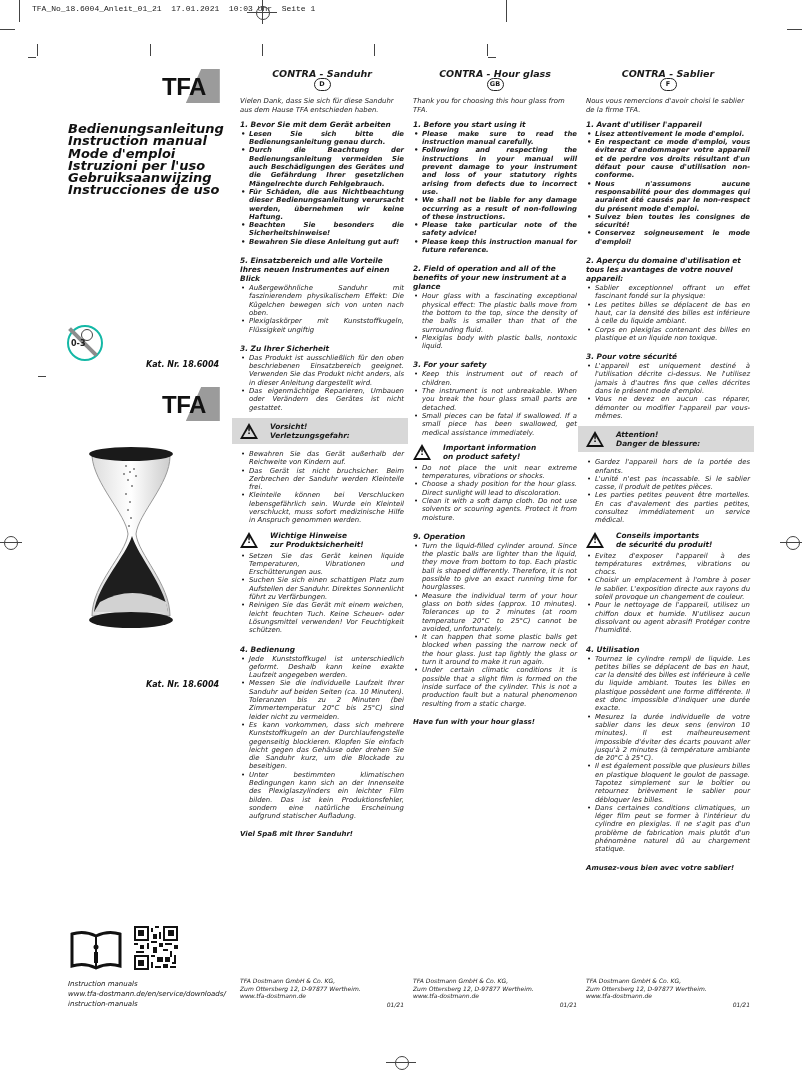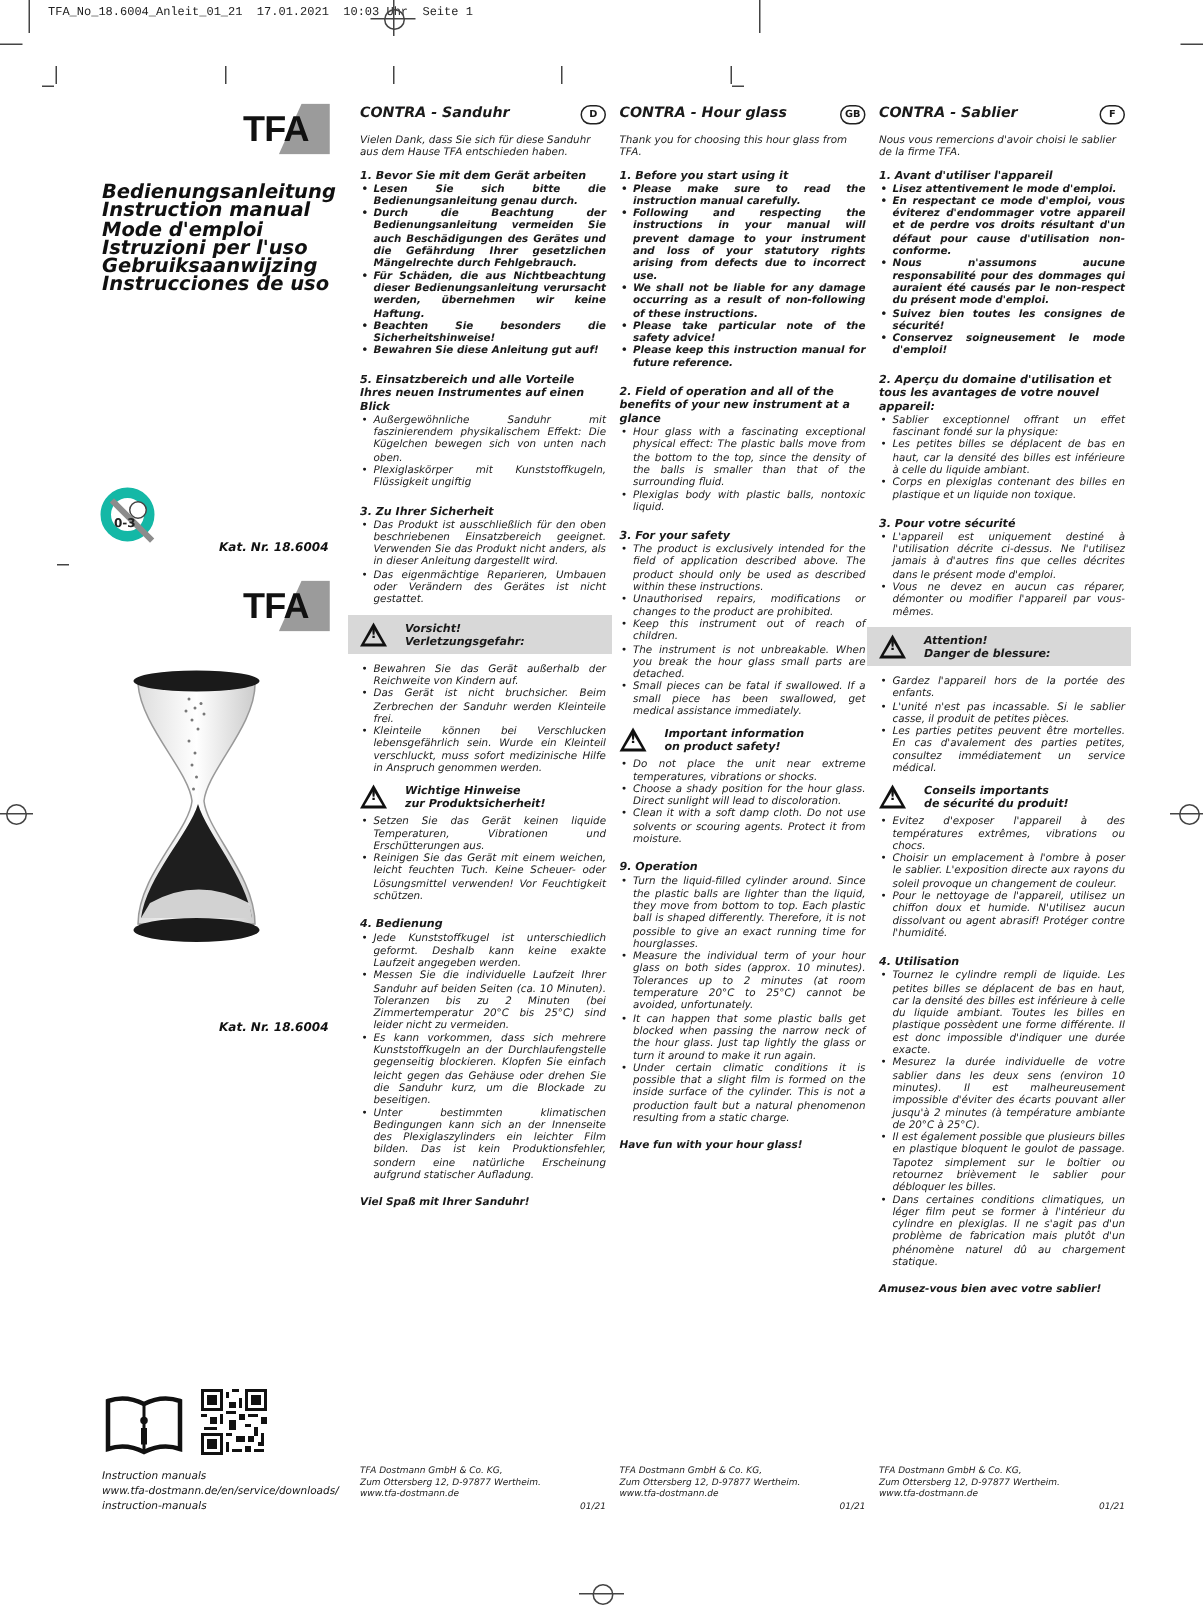--- a/index.html
+++ b/index.html
@@ -6,27 +6,27 @@
   body{width:802px;height:1076px;position:relative;overflow:hidden;font-family:"DejaVu Sans",sans-serif;color:#1a1a1a;}
   .slug{position:absolute;left:32px;top:4px;font-family:"Liberation Mono",monospace;font-size:8px;color:#222;white-space:pre;}
   .mark{position:absolute;background:#444;}
   .reg{position:absolute;width:12px;height:12px;border:1px solid #444;border-radius:50%;}
   .tfa{position:absolute;display:flex;align-items:flex-start;}
   .tfa .word{font-family:"Liberation Sans",sans-serif;font-weight:bold;font-size:24px;letter-spacing:-0.5px;color:#111;position:relative;z-index:2;line-height:1;}
   .tfa .slab{position:absolute;right:-14px;top:-6px;width:34px;height:34px;background:#9b9b9b;clip-path:polygon(45% 0,100% 0,100% 100%,0 100%);z-index:1;}
   .tfa sup{font-size:5px;position:absolute;right:-3px;top:0;}
   .left-titles{position:absolute;left:68px;top:123px;font-family:"DejaVu Sans",sans-serif;font-style:italic;font-weight:bold;font-size:13px;line-height:12.3px;color:#111;}
   .kat{position:absolute;font-style:italic;font-weight:bold;font-size:8px;color:#111;}
-  .age{position:absolute;left:67px;top:325px;width:36px;height:36px;border:7px solid #14b8a6;border-radius:50%;box-sizing:border-box;text-decoration:underline;}
+  .age{position:absolute;left:67px;top:325px;width:36px;height:36px;border:2px solid #14b8a6;border-radius:50%;box-sizing:border-box;text-decoration:underline;}
   .age .slash{position:absolute;left:12px;top:-4px;width:4px;height:38px;background:#8c8c8c;transform:rotate(-45deg);}
   .age .txt{position:absolute;left:2px;top:12px;font-weight:bold;font-size:8px;color:#222;}
   .age .face{position:absolute;left:12px;top:2px;width:10px;height:10px;border:1px solid #444;border-radius:50%;background:#fff;}
   .hourglass{position:absolute;left:86px;top:444px;width:90px;height:188px;}
   .col{position:absolute;top:70px;width:164px;font-size:6.9px;line-height:8.3px;font-style:italic;color:#1a1a1a;}
-  .col .title{font-family:"DejaVu Sans",sans-serif;font-weight:bold;font-style:italic;font-size:9.5px;margin-bottom:6px;display:flex;justify-content:space-between;align-items:center;}
+  .col .title{font-family:"DejaVu Sans",sans-serif;font-weight:bold;font-style:italic;font-size:9.5px;margin-bottom:6px;display:flex;justify-content:space-between;align-items:center;flex-direction:column;}
   .badge{display:inline-block;min-width:11px;height:11px;padding:0 2px;border:1px solid #222;border-radius:7px;font-size:6.5px;font-style:normal;font-weight:bold;text-align:center;line-height:11px;}
   .intro{font-style:italic;margin-bottom:6px;}
   .h{font-weight:bold;font-style:italic;font-size:7.4px;line-height:9px;margin-top:6px;margin-bottom:1px;}
   ul{list-style:none;margin:0;padding:0;}
   li{position:relative;padding-left:9px;text-align:justify;}
   li::before{content:"•";position:absolute;left:1px;}
   .warnbox{background:#d8d8d8;margin:6px -4px 6px -8px;padding:4px 6px 4px 8px;display:flex;align-items:center;gap:12px;}
   .warnplain{margin:6px 0 3px 0;display:flex;align-items:center;gap:12px;}
   .warn-txt{font-weight:bold;font-style:italic;font-size:7.4px;line-height:9px;}
   .tri{width:0;height:0;position:relative;border-left:9px solid transparent;border-right:9px solid transparent;border-bottom:16px solid #111;flex:none;}
@@ -220,20 +220,21 @@
   </ul>
   <div class="warnplain">
     <span class="tri"></span>
     <div class="warn-txt">
       <div>Wichtige Hinweise</div>
       <div>zur Produktsicherheit!</div>
     </div>
   </div>
   <ul>
     <li>Setzen Sie das Gerät keinen liquide Temperaturen, Vibrationen und Erschütterungen aus.</li>
+    <li>Suchen Sie sich einen schattigen Platz zum Aufstellen der Sanduhr. Direktes Sonnenlicht führt zu Verfärbungen.</li>
     <li>Reinigen Sie das Gerät mit einem weichen, leicht feuchten Tuch. Keine Scheuer- oder Lösungsmittel verwenden! Vor Feuchtigkeit schützen.</li>
   </ul>
   <div class="h" style="margin-top:10px">4. Bedienung</div>
   <ul>
     <li>Jede Kunststoffkugel ist unterschiedlich geformt. Deshalb kann keine exakte Laufzeit angegeben werden.</li>
     <li>Messen Sie die individuelle Laufzeit Ihrer Sanduhr auf beiden Seiten (ca. 10 Minuten). Toleranzen bis zu 2 Minuten (bei Zimmertemperatur 20°C bis 25°C) sind leider nicht zu vermeiden.</li>
     <li>Es kann vorkommen, dass sich mehrere Kunststoffkugeln an der Durchlaufengstelle gegenseitig blockieren. Klopfen Sie einfach leicht gegen das Gehäuse oder drehen Sie die Sanduhr kurz, um die Blockade zu beseitigen.</li>
     <li>Unter bestimmten klimatischen Bedingungen kann sich an der Innenseite des Plexiglaszylinders ein leichter Film bilden. Das ist kein Produktionsfehler, sondern eine natürliche Erscheinung aufgrund statischer Aufladung.</li>
   </ul>
   <div class="closing">Viel Spaß mit Ihrer Sanduhr!</div>
@@ -253,24 +254,20 @@
     <li style="font-weight:bold">Please take particular note of the safety advice!</li>
     <li style="font-weight:bold">Please keep this instruction manual for future reference.</li>
   </ul>
   <div class="h" style="margin-top:10px">2. Field of operation and all of the benefits of your new instrument at a glance</div>
   <ul>
     <li>Hour glass with a fascinating exceptional physical effect: The plastic balls move from the bottom to the top, since the density of the balls is smaller than that of the surrounding fluid.</li>
     <li>Plexiglas body with plastic balls, nontoxic liquid.</li>
   </ul>
   <div class="h" style="margin-top:10px">3. For your safety</div>
   <ul>
-    <li>The product is exclusively intended for the field of application described above. The product should only be used as described within these instructions.</li>
-    <li>Unauthorised repairs, modifications or changes to the product are prohibited.</li>
-  </ul>
-  <ul>
     <li>Keep this instrument out of reach of children.</li>
     <li>The instrument is not unbreakable. When you break the hour glass small parts are detached.</li>
     <li>Small pieces can be fatal if swallowed. If a small piece has been swallowed, get medical assistance immediately.</li>
   </ul>
   <div class="warnplain">
     <span class="tri"></span>
     <div class="warn-txt">
       <div>Important information</div>
       <div>on product safety!</div>
     </div>

